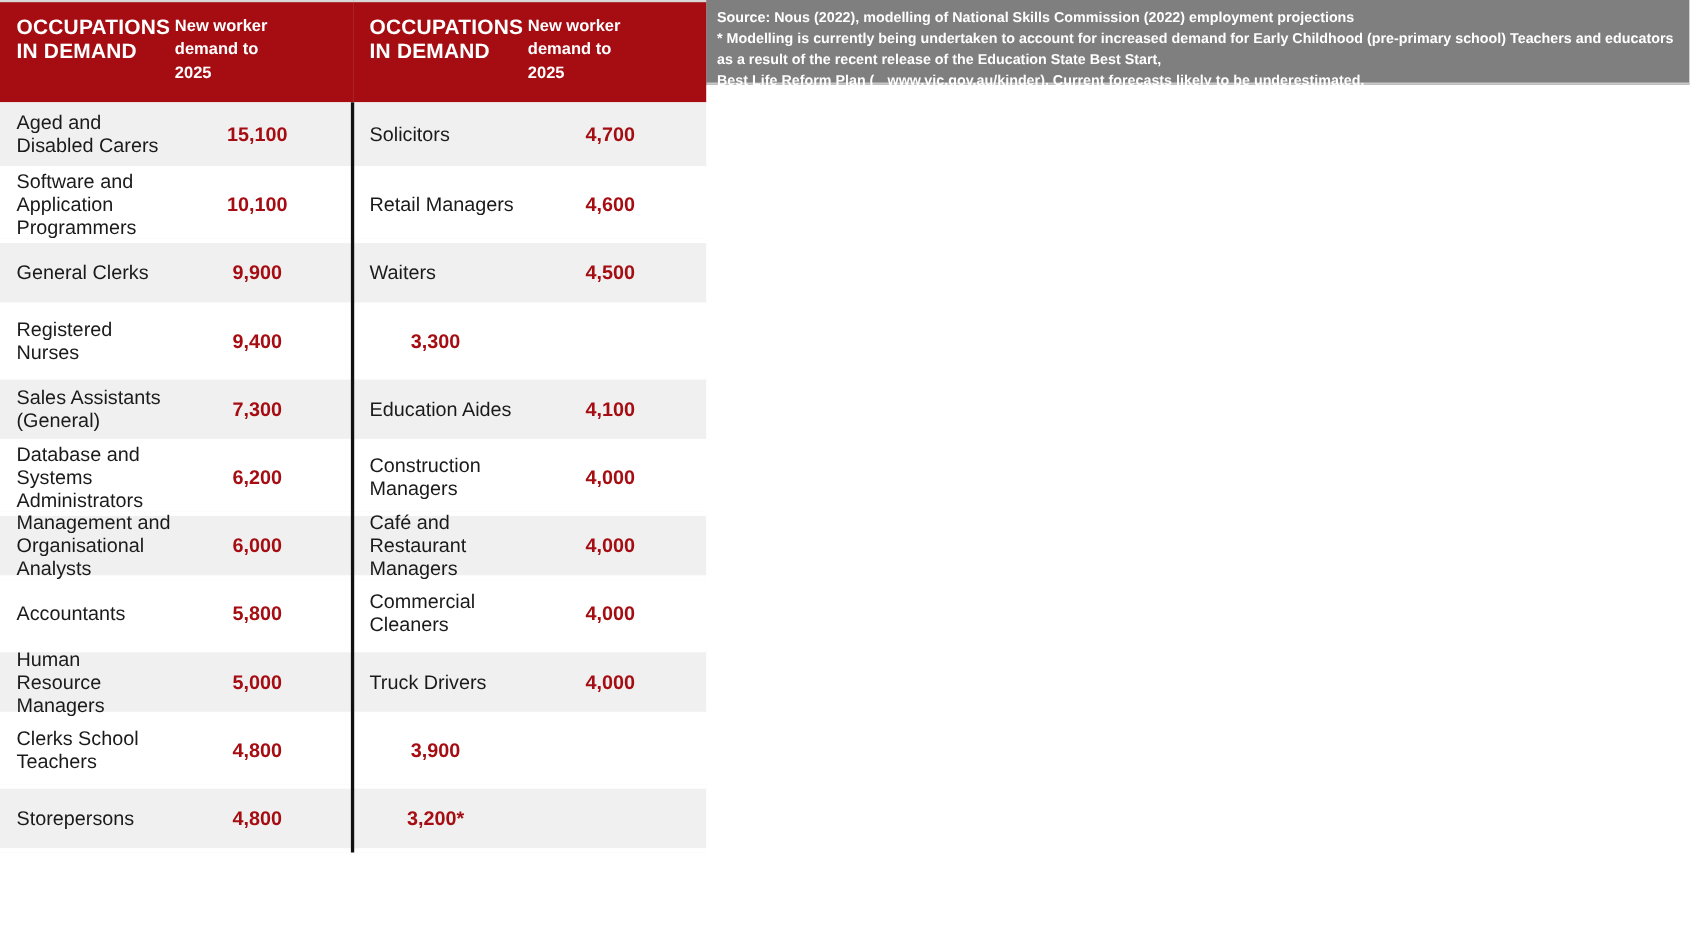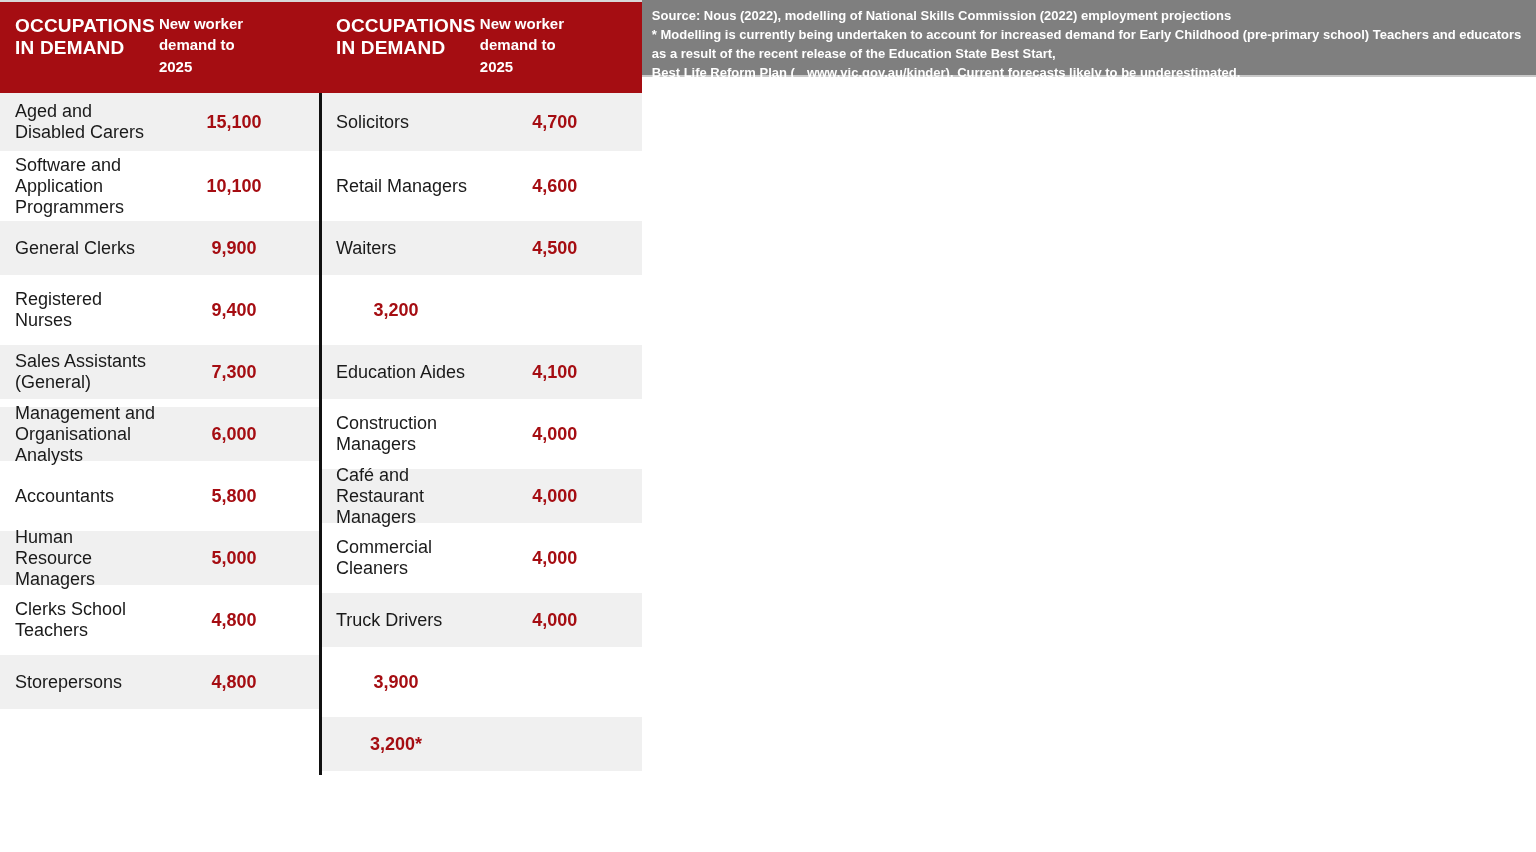--- a/index.html
+++ b/index.html
@@ -142,20 +142,24 @@
             <div class="cell-value">9,900</div>
           </div>
           <div class="row">
             <div class="cell-label">Registered Nurses</div>
             <div class="cell-value">9,400</div>
           </div>
           <div class="row alt">
             <div class="cell-label">Sales Assistants (General)</div>
             <div class="cell-value">7,300</div>
           </div>
+          <div class="row">
+            <div class="cell-label">Database and Systems Administrators</div>
+            <div class="cell-value">6,200</div>
+          </div>
           <div class="row alt">
             <div class="cell-label">Management and Organisational Analysts</div>
             <div class="cell-value">6,000</div>
           </div>
           <div class="row">
             <div class="cell-label">Accountants</div>
             <div class="cell-value">5,800</div>
           </div>
           <div class="row alt">
             <div class="cell-label">Human  Resource Managers</div>
@@ -186,21 +190,21 @@
           </div>
           <div class="row">
             <div class="cell-label">Retail Managers</div>
             <div class="cell-value">4,600</div>
           </div>
           <div class="row alt">
             <div class="cell-label">Waiters</div>
             <div class="cell-value">4,500</div>
           </div>
           <div class="row">
-            <div class="cell-value">3,200</div>
+            <div class="cell-value">3,300</div>
           </div>
           <div class="row alt">
             <div class="cell-label">Education Aides</div>
             <div class="cell-value">4,100</div>
           </div>
           <div class="row">
             <div class="cell-label">Construction Managers</div>
             <div class="cell-value">4,000</div>
           </div>
           <div class="row alt">

